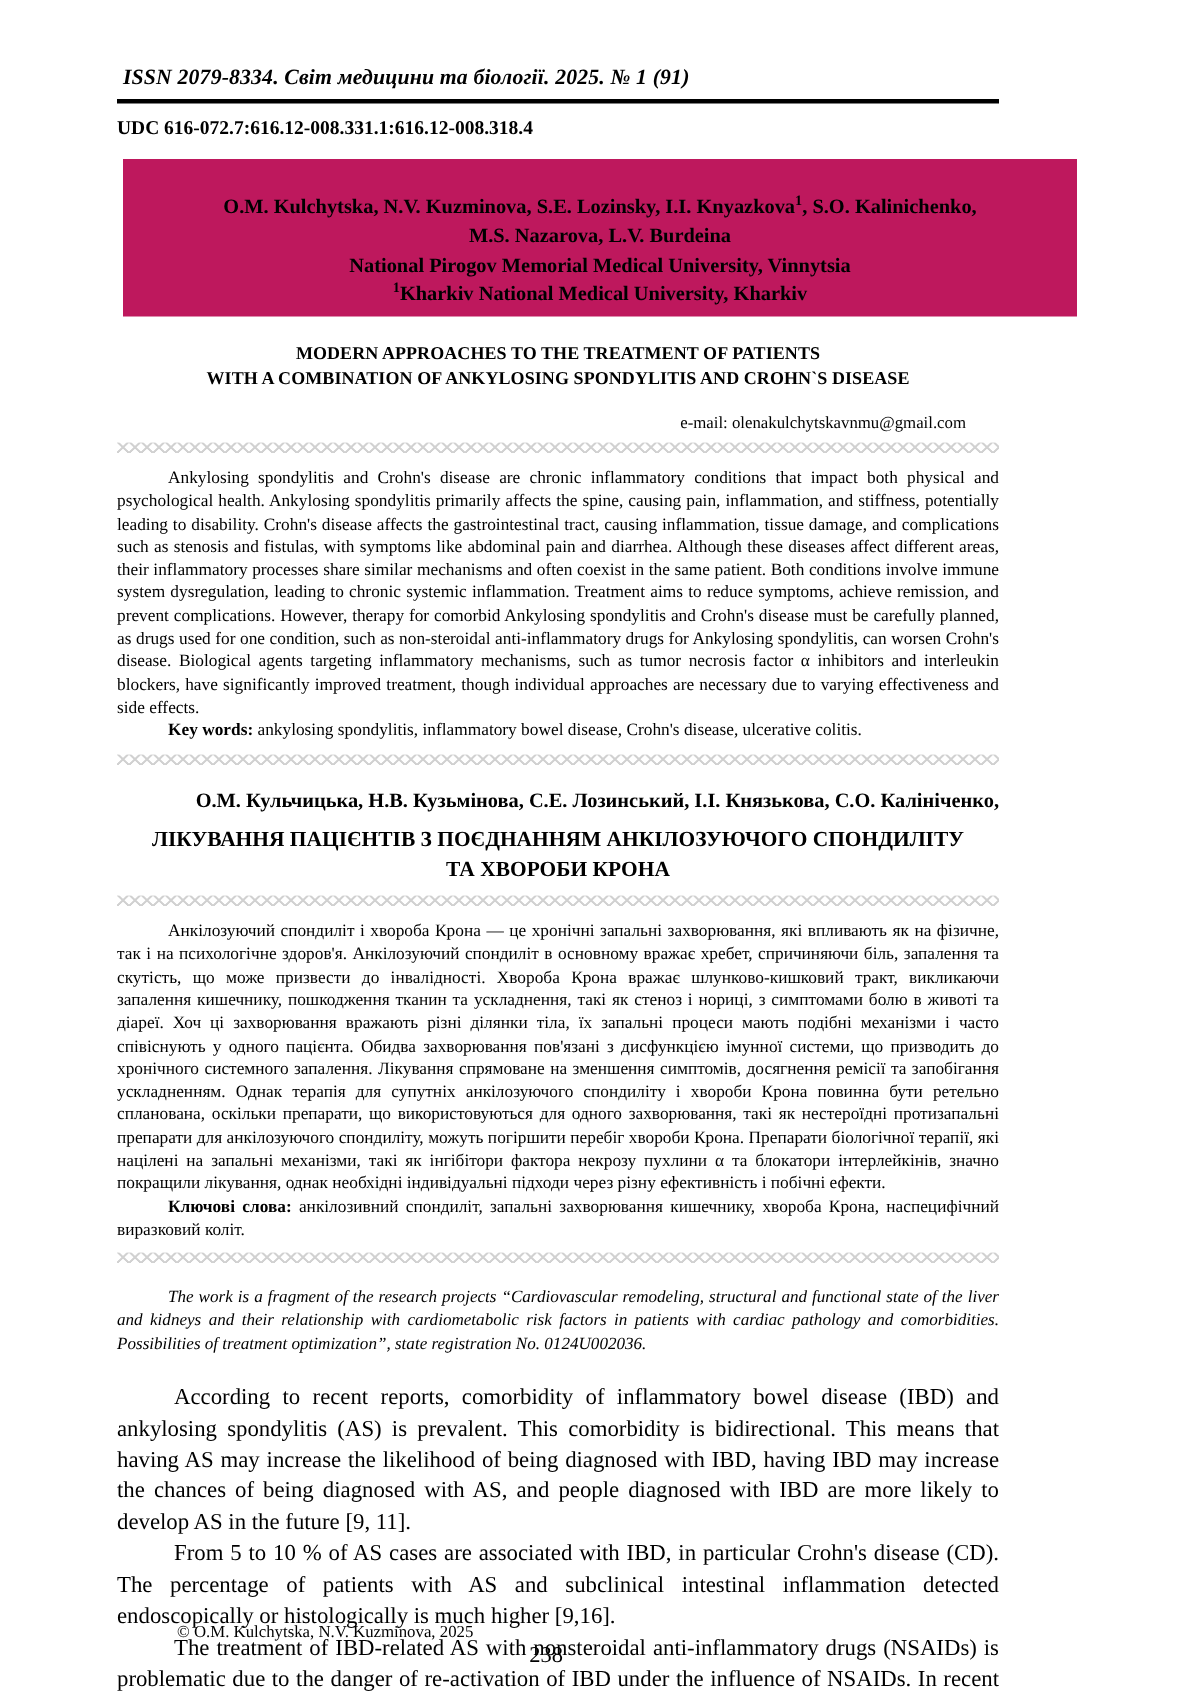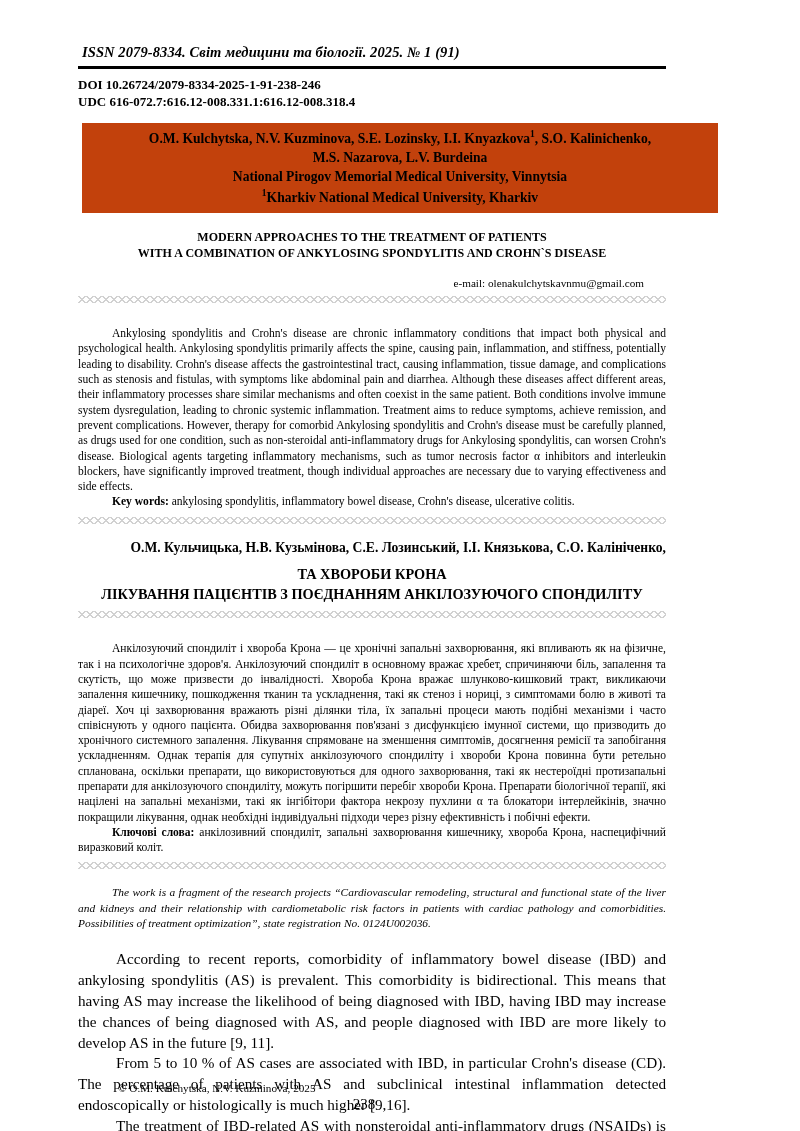--- a/index.html
+++ b/index.html
@@ -41,24 +41,24 @@
   .ids {
     margin-top: 7px;
     font-weight: bold;
     font-size: 13px;
     line-height: 1.32;
   }
 
   
   .authors-box {
     margin-top: 13px;
-    background: #c2410c;
+    background: #be185d;
     width: 636px;
     margin-left: 4px;
-    padding: 5px 10px 6px 10px;
+    padding: 22px 10px 6px 10px;
     text-align: center;
     font-weight: bold;
     font-size: 13.6px;
     line-height: 1.42;
   }
   .authors-box sup { font-size: 9.5px; vertical-align: super; }
 
   
   .article-title {
     margin-top: 16px;
@@ -87,21 +87,21 @@
       linear-gradient(-45deg, transparent 45%, #cfcfcf 45%, #cfcfcf 58%, transparent 58%);
     opacity: .95;
   }
 
   
   .abstract {
     font-size: 11.55px;
     line-height: 1.325;
     text-align: justify;
     text-justify: inter-word;
-    margin-top: 23px;
+    margin-top: 10px;
   }
   .abstract p { margin: 0; text-indent: 34px; }
   .abstract .kw { font-weight: bold; }
 
   
   .ua-authors {
     margin-top: 14px;
     text-align: right;
     font-weight: bold;
     font-size: 13.6px;
@@ -154,21 +154,20 @@
 </style>
 </head>
 <body>
 
 <div class="page">
 
   <div class="running-head">ISSN 2079-8334. Світ медицини та біології. 2025. № 1 (91)</div>
   <hr class="rule-thick">
 
   <div class="ids">
-    <div>DOI 10.26724/2079-8334-2025-1-91-238-246</div>
     <div>UDC 616-072.7:616.12-008.331.1:616.12-008.318.4</div>
   </div>
 
   <div class="authors-box">
     <div><span>O.M. Kulchytska, N.V. Kuzminova, S.E. Lozinsky, I.I. Knyazkova</span><sup>1</sup><span>, S.O. Kalinichenko,</span></div>
     <div>M.S. Nazarova, L.V. Burdeina</div>
     <div>National Pirogov Memorial Medical University, Vinnytsia</div>
     <div><sup>1</sup><span>Kharkiv National Medical University, Kharkiv</span></div>
   </div>
 
@@ -186,22 +185,22 @@
     <p><span class="kw">Key words:</span><span> ankylosing spondylitis, inflammatory bowel disease, Crohn's disease, ulcerative colitis.</span></p>
   </div>
 
   <div class="zigzag"></div>
 
   <div class="ua-authors">
     <div>О.М. Кульчицька, Н.В. Кузьмінова, С.Е. Лозинський, І.І. Князькова, С.О. Калініченко,</div>
   </div>
 
   <div class="ua-title">
+    <div>ЛІКУВАННЯ ПАЦІЄНТІВ З ПОЄДНАННЯМ АНКІЛОЗУЮЧОГО СПОНДИЛІТУ</div>
     <div>ТА  ХВОРОБИ КРОНА</div>
-    <div>ЛІКУВАННЯ ПАЦІЄНТІВ З ПОЄДНАННЯМ АНКІЛОЗУЮЧОГО СПОНДИЛІТУ</div>
   </div>
 
   <div class="zigzag"></div>
 
   <div class="abstract">
     <p>Анкілозуючий спондиліт і хвороба Крона — це хронічні запальні захворювання, які впливають як на фізичне, так і на психологічне здоров'я. Анкілозуючий спондиліт в основному вражає хребет, спричиняючи біль, запалення та скутість, що може призвести до інвалідності. Хвороба Крона вражає шлунково-кишковий тракт, викликаючи запалення кишечнику, пошкодження тканин та ускладнення, такі як стеноз і нориці, з симптомами болю в животі та діареї. Хоч ці захворювання вражають різні ділянки тіла, їх запальні процеси мають подібні механізми і часто співіснують у одного пацієнта. Обидва захворювання пов'язані з дисфункцією імунної системи, що призводить до хронічного системного запалення. Лікування спрямоване на зменшення симптомів, досягнення ремісії та запобігання ускладненням. Однак терапія для супутніх анкілозуючого спондиліту і хвороби Крона повинна бути ретельно спланована, оскільки препарати, що використовуються для одного захворювання, такі як нестероїдні протизапальні препарати для анкілозуючого спондиліту, можуть погіршити перебіг хвороби Крона. Препарати біологічної терапії, які націлені на запальні механізми, такі як інгібітори фактора некрозу пухлини α та блокатори інтерлейкінів, значно покращили лікування, однак необхідні індивідуальні підходи через різну ефективність і побічні ефекти.</p>
     <p><span class="kw">Ключові слова:</span><span> анкілозивний спондиліт, запальні захворювання кишечнику, хвороба Крона, наспецифічний виразковий коліт.</span></p>
   </div>
 
   <div class="zigzag"></div>

